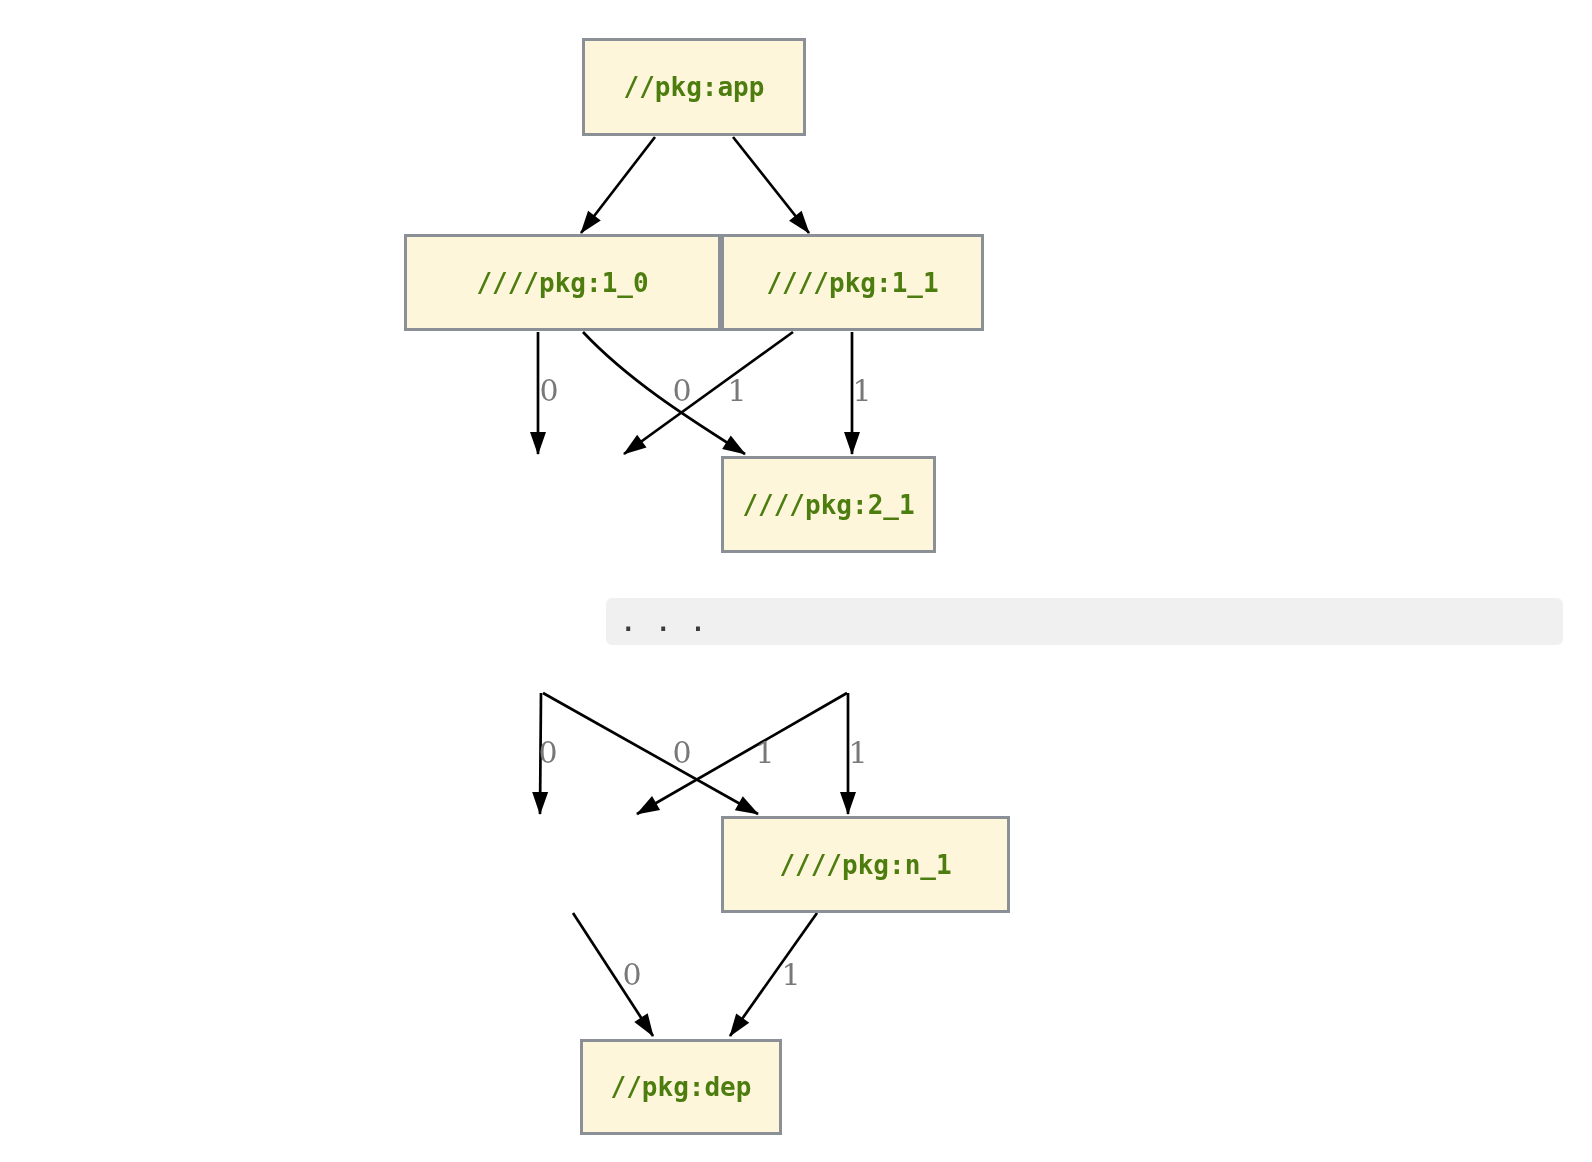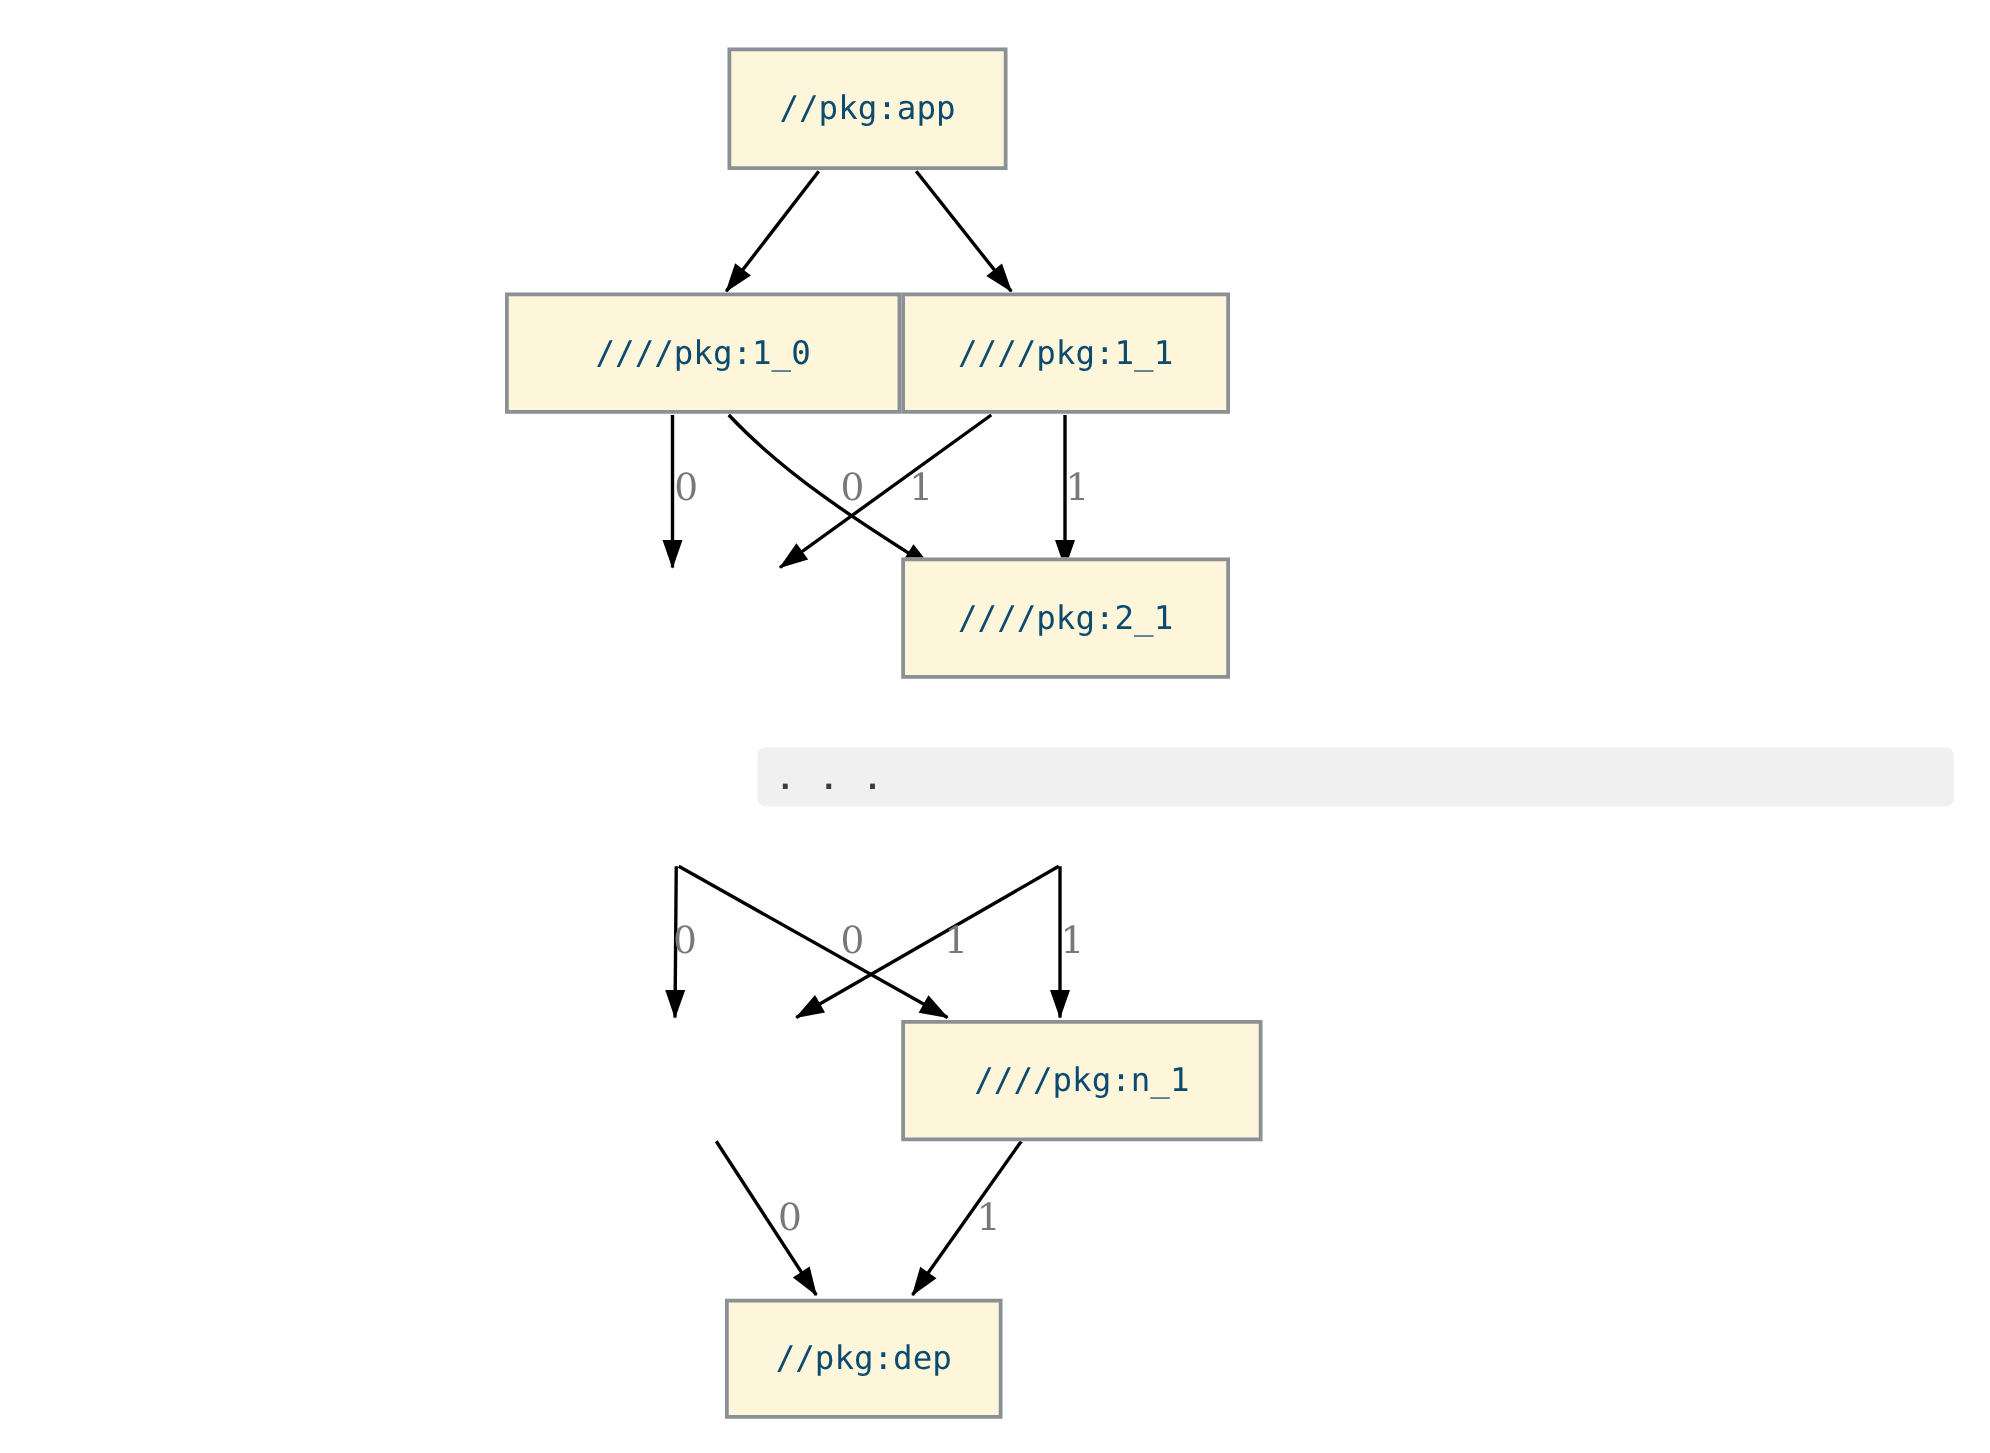--- a/index.html
+++ b/index.html
@@ -5,21 +5,21 @@
   html,body{margin:0;padding:0;background:#ffffff;}
   .canvas{
     position:relative;width:1592px;height:1162px;background:#ffffff;
     font-family:"DejaVu Sans Mono", monospace;overflow:hidden;
   }
   svg.edges{position:absolute;left:0;top:0;}
   .node{
     position:absolute;height:97px;box-sizing:border-box;
     background:#fdf6db;border:3px solid #8a9095;
     display:flex;align-items:center;justify-content:center;
-    font-family:"DejaVu Sans Mono", monospace;font-weight:normal;font-size:26px;color:#0c4a6e;
+    font-family:"DejaVu Sans Mono", monospace;font-weight:bold;font-size:26px;color:#4d7c0f;
     white-space:pre;
   }
   .elabel{
     position:absolute;transform:translate(-50%,-50%);
     font-family:"DejaVu Serif", serif;font-size:30px;color:#787878;line-height:1;
   }
   .ellipsis-bar{
     position:absolute;left:606px;top:598px;width:957px;height:47px;
     background:#f0f0f0;border-radius:6px;
   }
@@ -56,26 +56,26 @@
     </g>
   </svg>
 
   <div class="node" style="left:582px;top:38px;width:224px;height:98px">//pkg:app</div>
 
   <div class="node" style="left:404px;top:234px;width:317px">////pkg:1_0</div>
 
   <div class="node" style="left:721px;top:234px;width:263px">////pkg:1_1</div>
 
 
-  <div class="node" style="left:721px;top:446px;width:263px">////pkg:2_1</div>
+  <div class="node" style="left:721px;top:456px;width:215px">////pkg:2_1</div>
 
 
   <div class="node" style="left:721px;top:816px;width:289px">////pkg:n_1</div>
 
-  <div class="node" style="left:580px;top:1039px;width:222px;height:96px">//pkg:dep</div>
+  <div class="node" style="left:580px;top:1039px;width:202px;height:96px">//pkg:dep</div>
 
   <span class="elabel" style="left:549px;top:391px">0</span>
   <span class="elabel" style="left:682px;top:391px">0</span>
   <span class="elabel" style="left:737px;top:391px">1</span>
   <span class="elabel" style="left:862px;top:391px">1</span>
 
   <span class="elabel" style="left:548px;top:753px">0</span>
   <span class="elabel" style="left:682px;top:753px">0</span>
   <span class="elabel" style="left:765px;top:753px">1</span>
   <span class="elabel" style="left:858px;top:753px">1</span>

